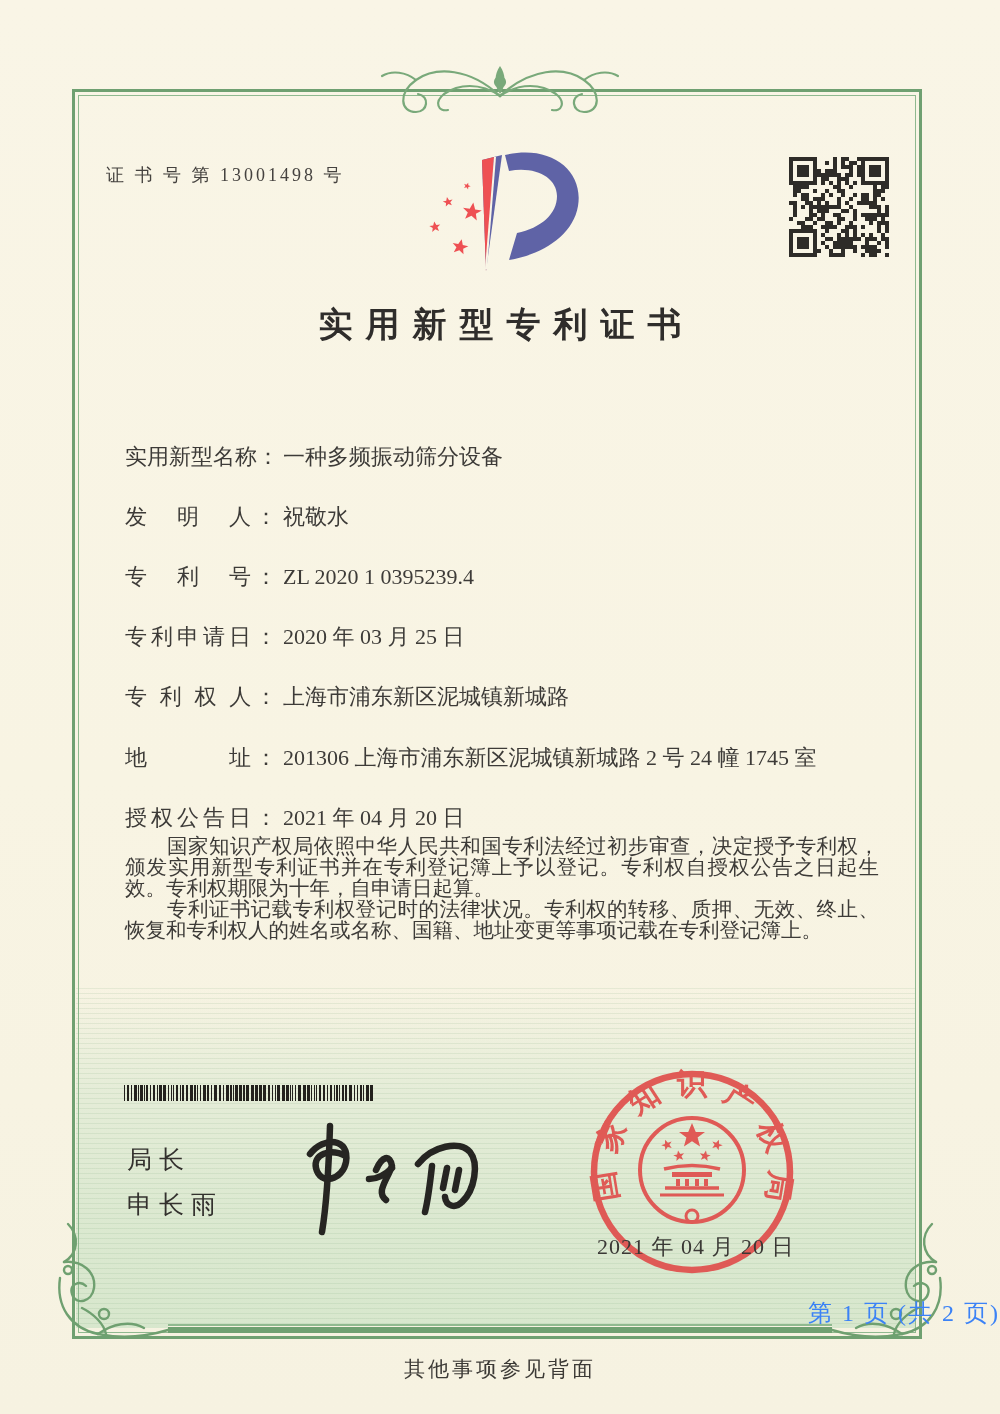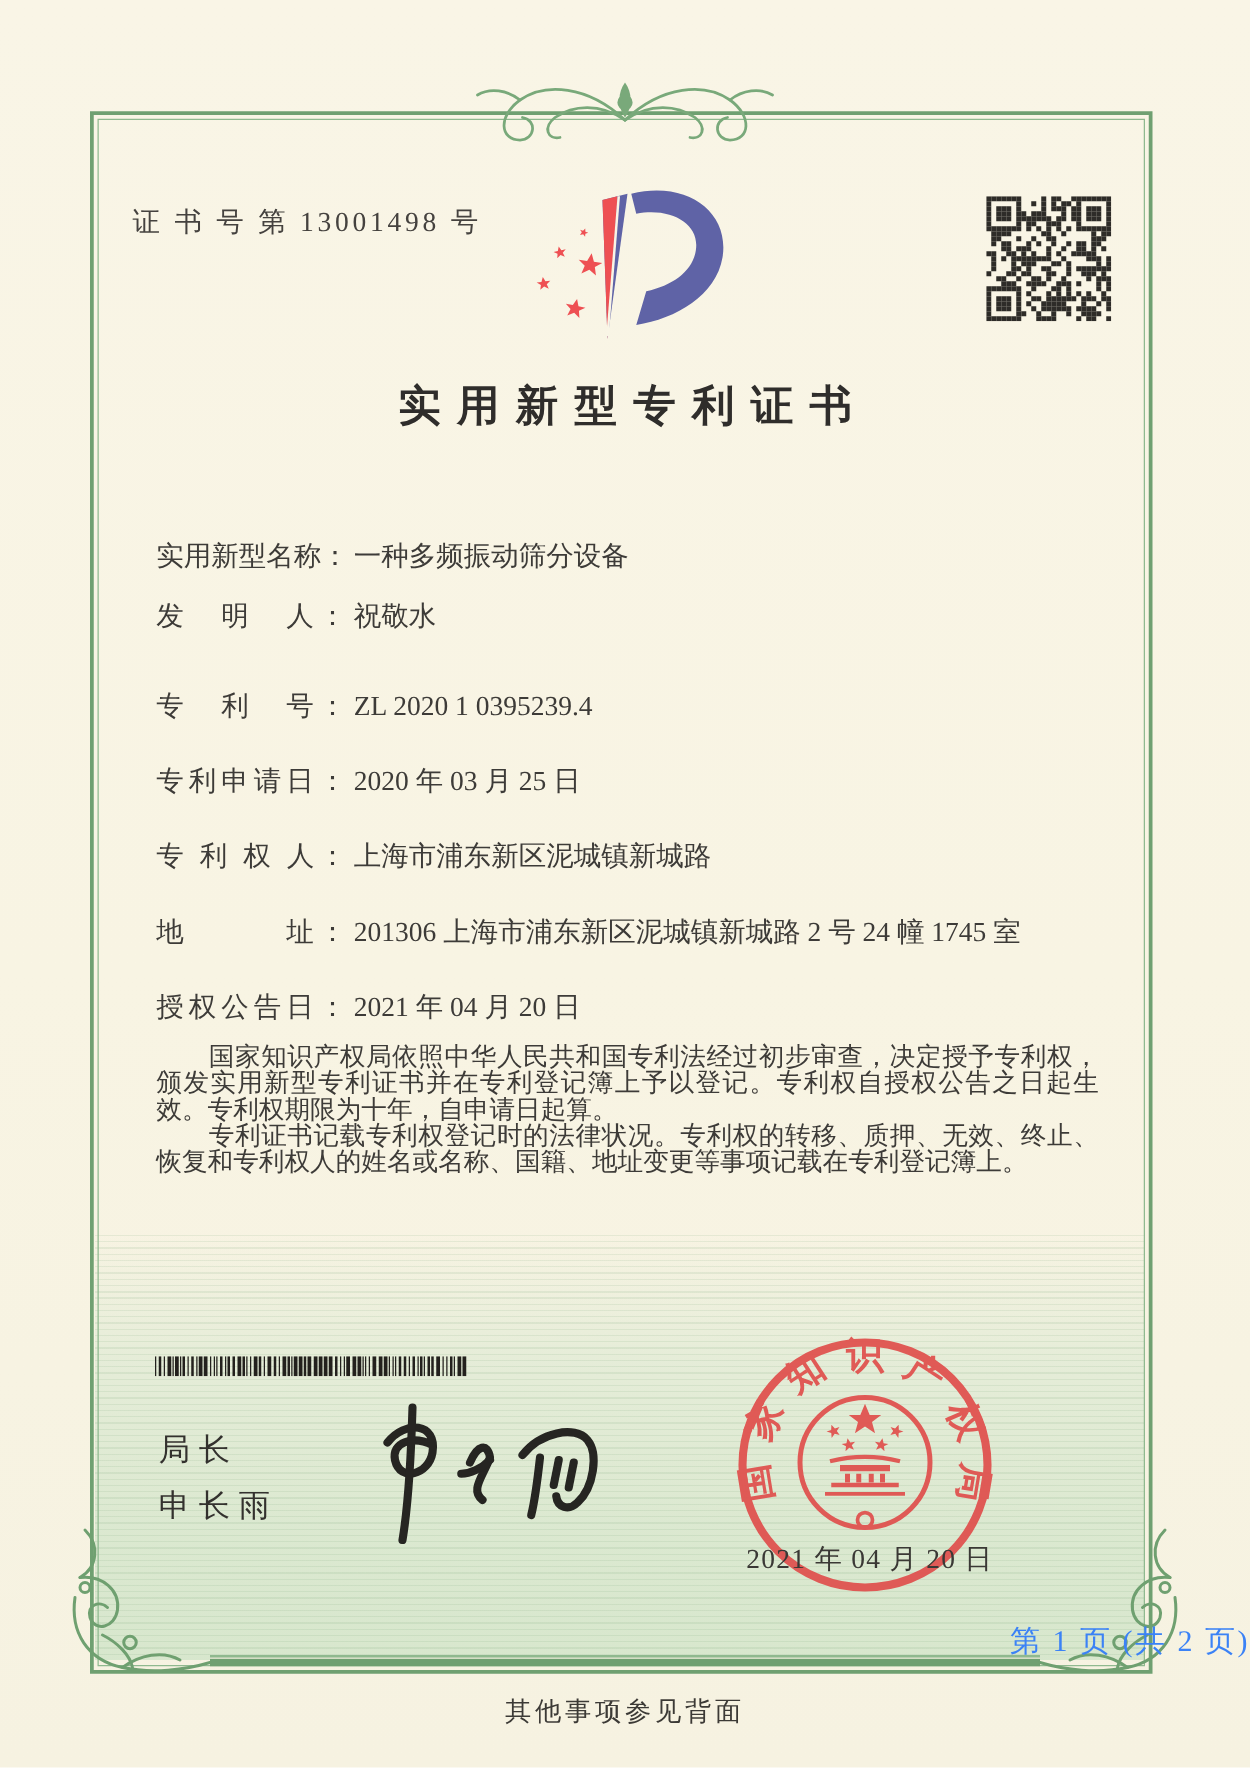--- a/index.html
+++ b/index.html
@@ -25,25 +25,25 @@
       repeating-linear-gradient(180deg,rgba(120,165,120,0.14) 0 1px,rgba(120,165,120,0) 1px 5px),
       linear-gradient(180deg,rgba(214,231,207,0) 0%,rgba(214,231,207,.55) 30%,rgba(210,229,202,.75) 70%,rgba(208,228,200,.8) 100%);
   }
   .frame-outer{
     left:72px;top:89px;width:844px;height:1244px;
     border:3px solid var(--green);
   }
   .frame-inner{position:absolute;inset:3px;border:1px solid var(--green-light);}
   .bottom-bar{left:168px;top:1326px;width:664px;height:6px;background:var(--green);
     border-top:1px solid #f6f2e1; box-shadow:0 -2px 0 var(--green-light);}
-  .cert-no{left:106px;top:163px;font-size:22px;letter-spacing:3px;color:#45423f;}
+  .cert-no{left:106px;top:163px;font-size:18px;letter-spacing:3px;color:#45423f;}
   .title{left:0;top:302px;width:100%;text-align:center;font-size:34px;font-weight:bold;
     letter-spacing:13px;text-indent:13px;color:#2f2d2b;}
   .row{left:125px;width:780px;font-size:22px;color:#3d3b38;white-space:nowrap;}
-  .f-label{display:inline-block;width:152px;text-align:justify;text-align-last:justify;}
+  .f-label{display:inline-block;width:152px;text-align:justify;text-align-last:justify;margin-top:12px;}
   .f-value{margin-left:6px;text-align:right;}
   .pair2{position:absolute;left:372px;top:0;}
   .paras{left:125px;top:836px;width:754px;font-size:20.5px;line-height:21px;
     text-align:justify;color:#3d3b38;}
   .paras p{margin:0;text-indent:2.05em;}
   .director{font-family:"Liberation Sans","DejaVu Sans",sans-serif;font-size:25px;
     letter-spacing:7px;color:#33312e;font-weight:500;}
   .seal-date{left:597px;top:1232px;font-size:22px;letter-spacing:1px;color:#3a3835;z-index:6;}
   .page-indicator{left:0;top:1297px;width:100%;text-align:right;font-size:24px;letter-spacing:2px;color:#3b82f6;}
   .back-note{left:0;top:1355px;width:100%;text-align:center;font-size:21px;letter-spacing:3px;color:#3c3a36;}
@@ -457,21 +457,21 @@
       <rect x="84" y="96" width="4" height="4" fill="#2e2c28"></rect>
       <rect x="96" y="96" width="4" height="4" fill="#2e2c28"></rect>
     </svg>
 </div>
 
 <div class="abs title">实用新型专利证书</div>
 
 <div class="abs row" style="top:430px;">
   <span class="f-label">实用新型名称：</span><span class="f-value">一种多频振动筛分设备</span>
 </div>
-<div class="abs row" style="top:478px;">
+<div class="abs row" style="top:490px;">
   <span class="f-label">发　明　人：</span><span class="f-value">祝敬水</span>
 </div>
 <div class="abs row" style="top:550px;">
   <span class="f-label">专　利　号：</span><span class="f-value">ZL 2020 1 0395239.4</span>
 </div>
 <div class="abs row" style="top:610px;">
   <span class="f-label">专利申请日：</span><span class="f-value">2020 年 03 月 25 日</span>
 </div>
 <div class="abs row" style="top:670px;">
   <span class="f-label">专 利 权 人：</span><span class="f-value">上海市浦东新区泥城镇新城路</span>

